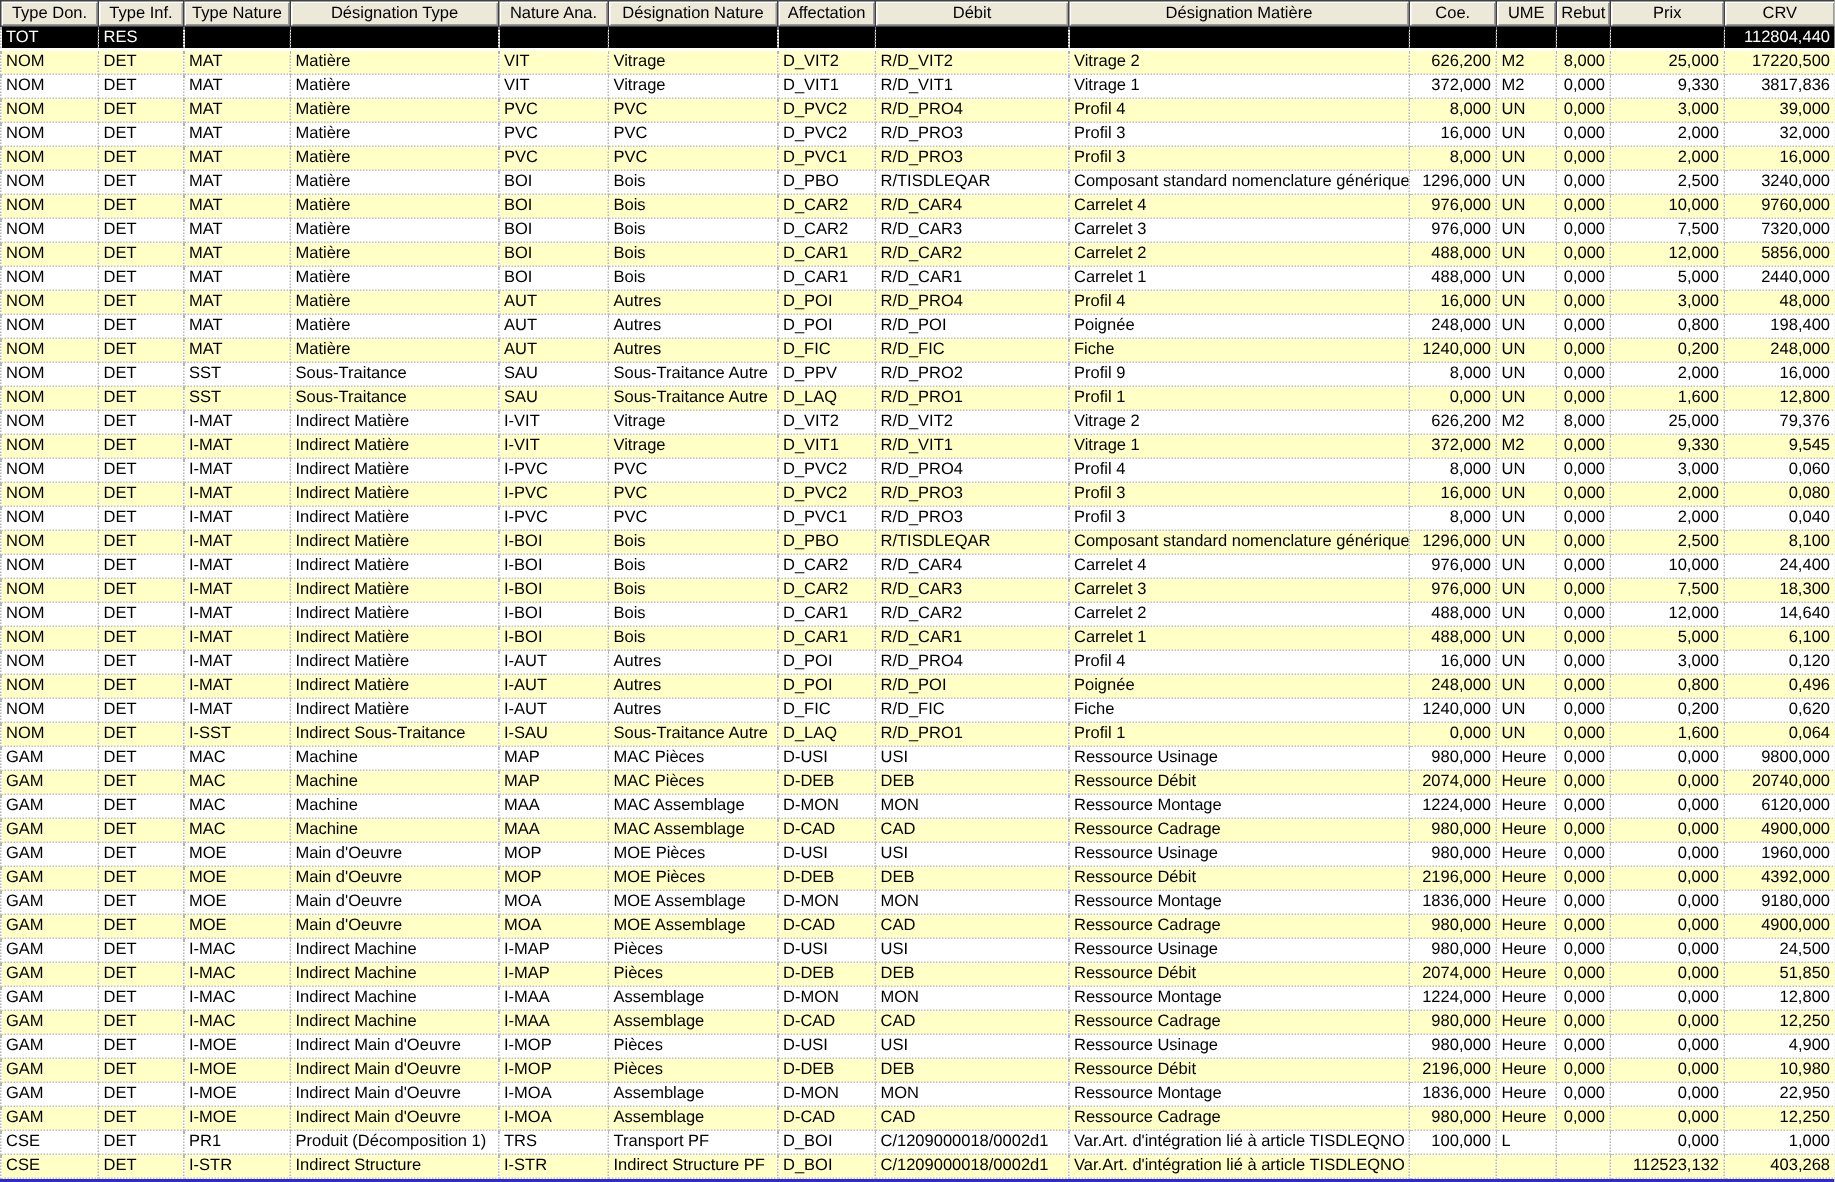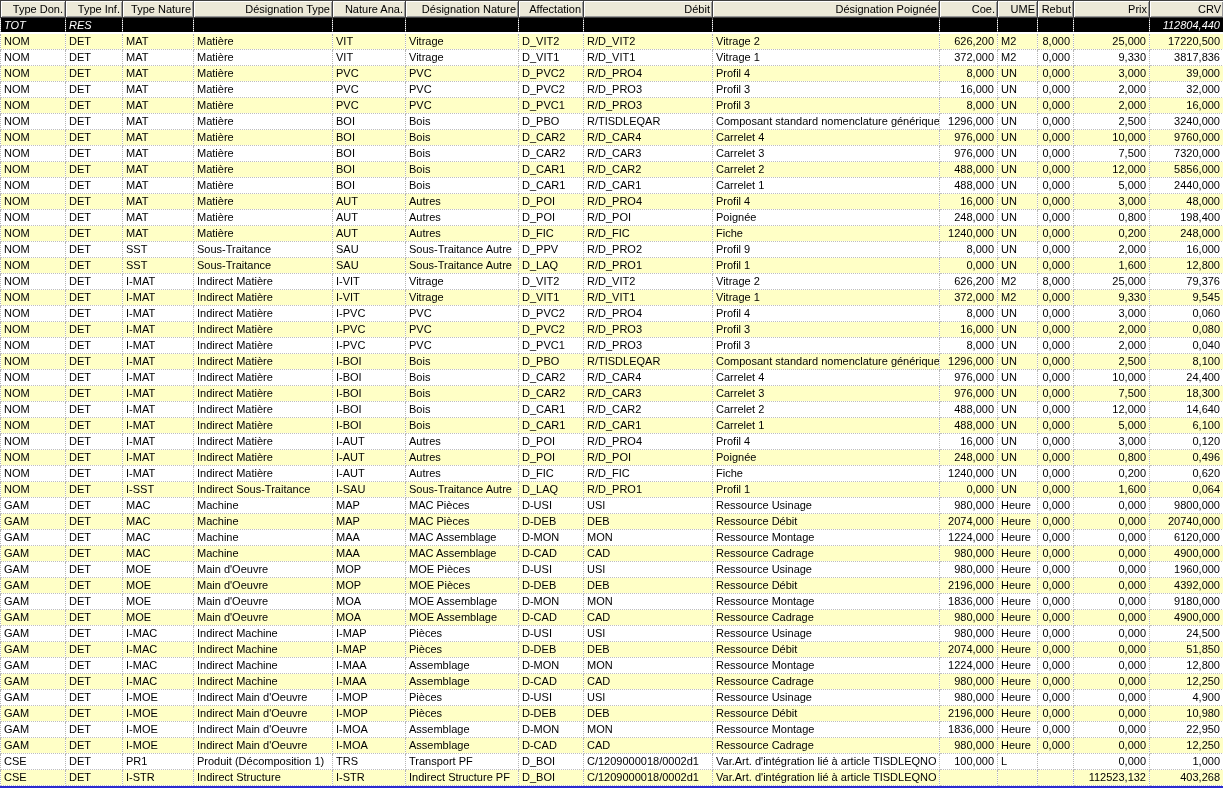--- a/index.html
+++ b/index.html
@@ -3,21 +3,21 @@
 <meta charset="utf-8">
 <style>
   html,body{margin:0;padding:0;background:#fff;}
   body{width:1223px;font-family:"Liberation Sans","DejaVu Sans",sans-serif;}
   #grid-wrap{width:1223px;border-bottom:2px solid #2b2bd0;}
   table{border-collapse:collapse;table-layout:fixed;width:1223px;font-size:11px;color:#000;}
   th{
     background:#ECE9D8;
     font-weight:normal;
     font-size:11px;
-    text-align:right;
+    text-align:center;
     height:16px;
     padding:0 2px;
     border:1px solid #404040;
     box-shadow:inset 1px 1px 0 #ffffff, inset -1px -1px 0 #9a9a9a;
     white-space:nowrap;overflow:hidden;
   }
   td{
     height:15px;
     line-height:15px;
     padding:0 3px;
@@ -25,21 +25,21 @@
     border-bottom:1px dotted #bebebe;
     white-space:nowrap;overflow:hidden;
   }
   td:first-child{border-left:1px dotted #b4b4b4;}
   tr.yellow td{background:#FFFFC6;}
   tr.white td{background:#FFFFFF;}
   tr.total td{
     background:#000000;color:#ffffff;
     border-right:1px dotted #6e6e6e;
     border-bottom:2px solid #ffffff;
-    height:14px;line-height:14px;font-style:italic;
+    height:14px;line-height:14px;
   }
   td.num{text-align:right;}
 </style>
 </head>
 <body>
 
 <div id="grid-wrap">
   <table id="grid">
     <colgroup>
         <col style="width: 65px;">
@@ -60,21 +60,21 @@
     <thead>
       <tr id="header-row">
           <th>Type Don.</th>
           <th>Type Inf.</th>
           <th>Type Nature</th>
           <th>Désignation Type</th>
           <th>Nature Ana.</th>
           <th>Désignation Nature</th>
           <th>Affectation</th>
           <th>Débit</th>
-          <th>Désignation Poignée</th>
+          <th>Désignation Matière</th>
           <th>Coe.</th>
           <th>UME</th>
           <th>Rebut</th>
           <th>Prix</th>
           <th>CRV</th>
         </tr>
     </thead>
     <tbody id="grid-body">
         <tr class="total">
           <td>TOT</td>

